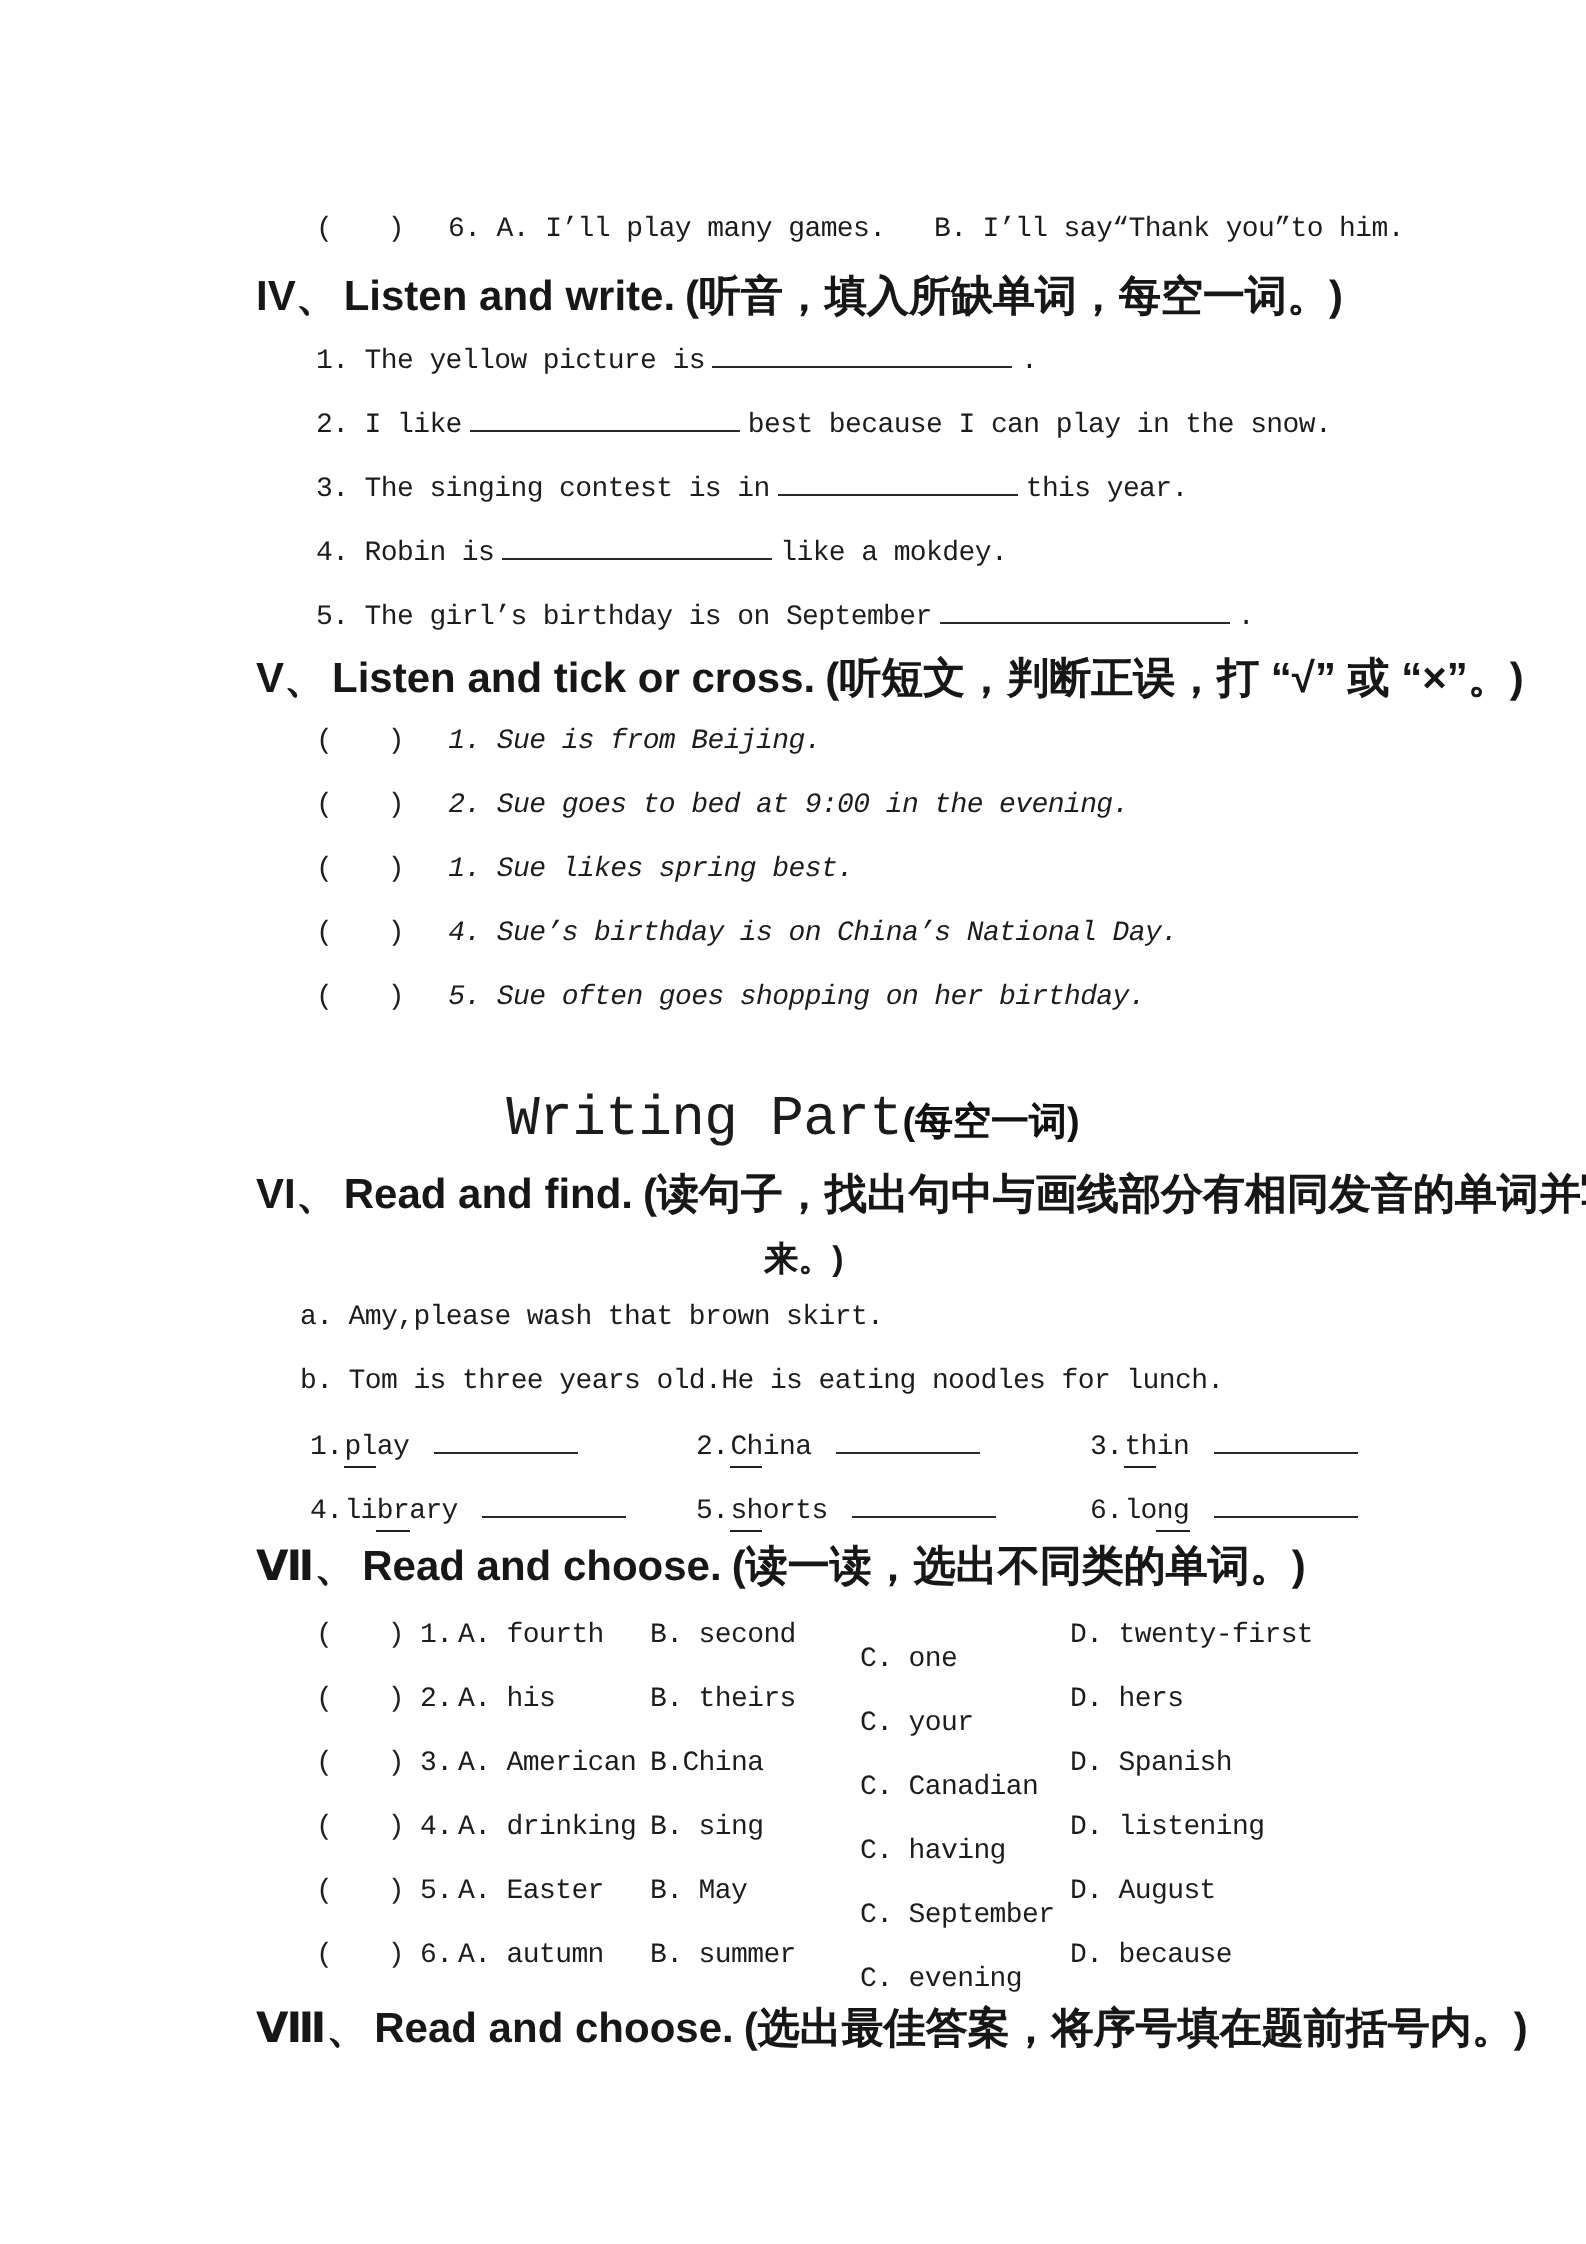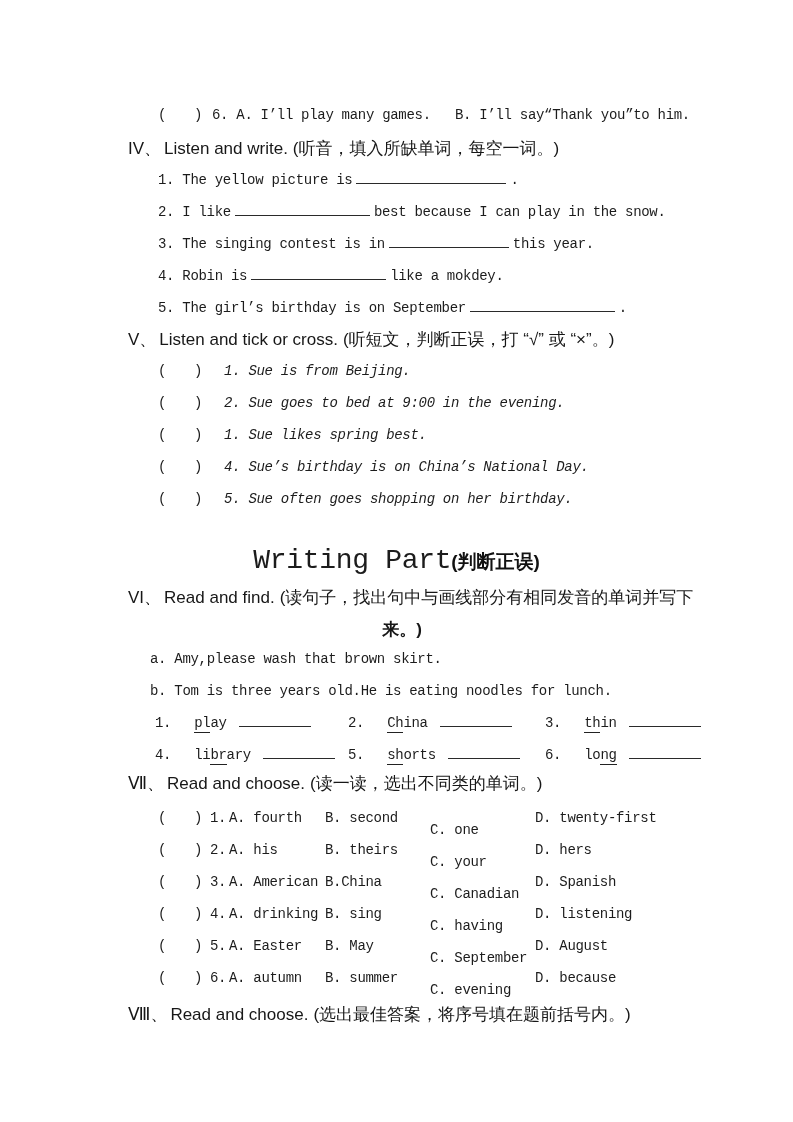--- a/index.html
+++ b/index.html
@@ -5,25 +5,25 @@
   html,body { margin:0; padding:0; background:#ffffff; }
   .page {
     position:relative; width:793px; height:1122px; background:#ffffff;
     font-family:"Liberation Mono","DejaVu Sans Mono",monospace;
     color:#1c1c1c; overflow:hidden;
   }
   .line {
     position:absolute; left:158px; height:20px; line-height:20px;
     font-size:14px; letter-spacing:-0.3px; white-space:nowrap;
   }
-  .abs { position:absolute; top:0; }
+  .abs { position:absolute; top:0;margin-left:12px; }
   .heading {
     position:absolute; left:128px; height:24px; line-height:24px;
     font-family:"Liberation Sans","DejaVu Sans",sans-serif;
-    font-size:17px; font-weight:400; color:#171717; white-space:nowrap;
+    font-size:21px; font-weight:700; color:#171717; white-space:nowrap;
   }
   .h-en { margin-left:3px; }
   .h-cn { margin-left:5px; }
   .center-cn {
     position:absolute; left:128px; width:548px; text-align:center;
     font-family:"Liberation Sans","DejaVu Sans",sans-serif;
     font-size:17px; font-weight:600; color:#171717; height:24px; line-height:24px;
   }
   .bracket { display:inline-flex; width:44px; justify-content:space-between; }
   .after-bracket { margin-left:14px;font-style:italic; }
@@ -39,21 +39,21 @@
   }
   .wt-en { font-size:28px; letter-spacing:-0.3px; }
   .wt-cn {
     font-family:"Liberation Sans","DejaVu Sans",sans-serif;
     font-size:19px; font-weight:700; color:#111;
   }
   .row7 { display:flex; }
   .row7 .num { margin-left:8px; width:19px; }
   .c-a{ width:96px; } .c-b{ width:105px; } .c-c{ width:105px;margin-top:12px; }
   .word-item { position:absolute; top:0; }
-  .w-group { margin-left:23px; }
+  .w-group { margin-left:1px; }
   .ul { border-bottom:1.5px solid #222; padding-bottom:0.5px; }
 </style>
 </head>
 <body>
 
 <div class="page">
 
   <div class="line" style="top:105px">
     <span class="bracket">
         <span>(</span>
@@ -117,21 +117,21 @@
   </div>
   <div class="line" style="top:489px">
     <span class="bracket">
         <span>(</span>
         <span>)</span>
       </span>
     <span class="after-bracket">5. Sue often goes shopping on her birthday.</span>
   </div>
 
   <div class="title-line">
-    <span class="wt-en">Writing Part</span><span class="wt-cn">(判断正误)</span>
+    <span class="wt-en">Writing Part</span><span class="wt-cn">(每空一词)</span>
   </div>
 
   <div class="heading" style="top:586px">
     <span>VI、</span><span class="h-en">Read and find.</span><span class="h-cn">(读句子，找出句中与画线部分有相同发音的单词并写下</span>
   </div>
   <div class="center-cn" style="top:618px">来。)</div>
 
   <div class="line" style="top:681px; left:150px">b. Tom is three years old.He is eating noodles for lunch.</div>
   <div class="line" style="top:649px; left:150px">a. Amy,please wash that brown skirt.</div>
 

